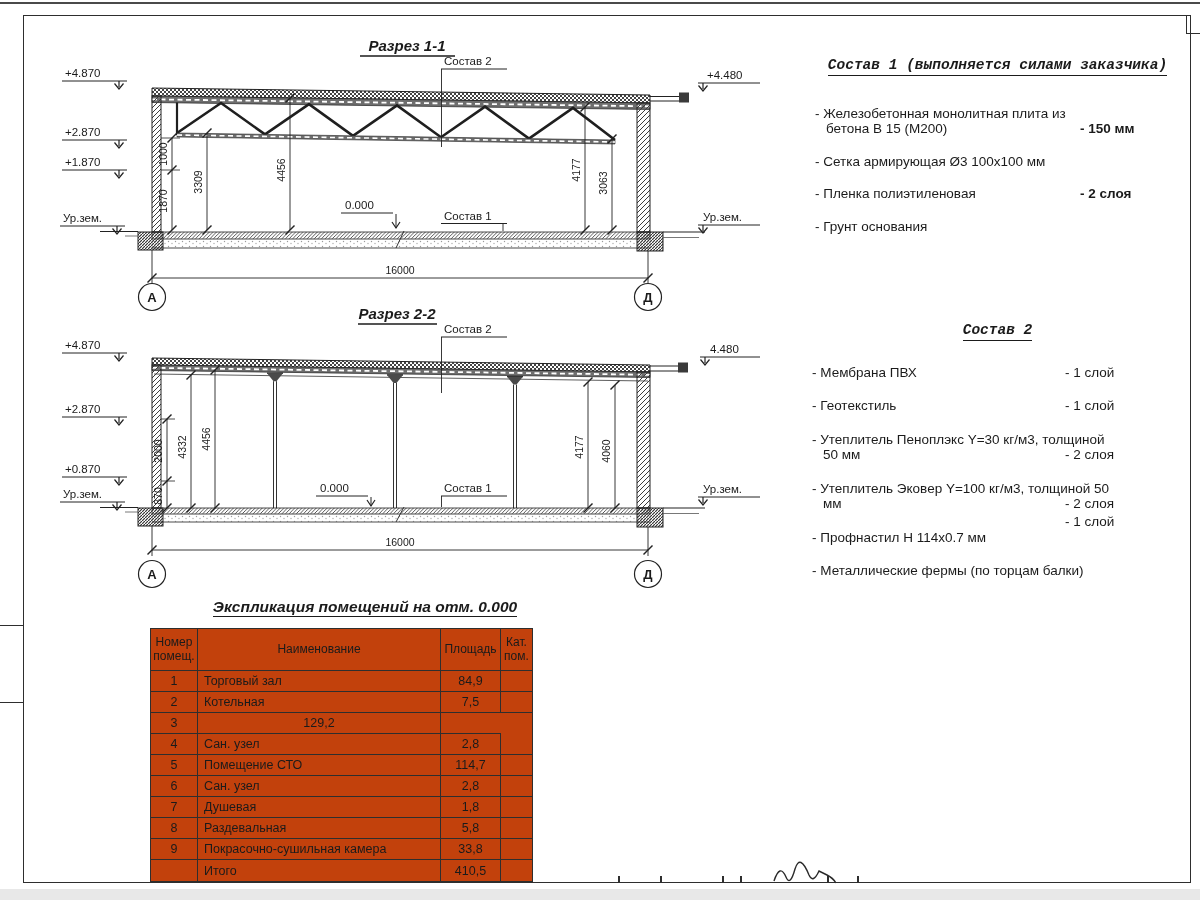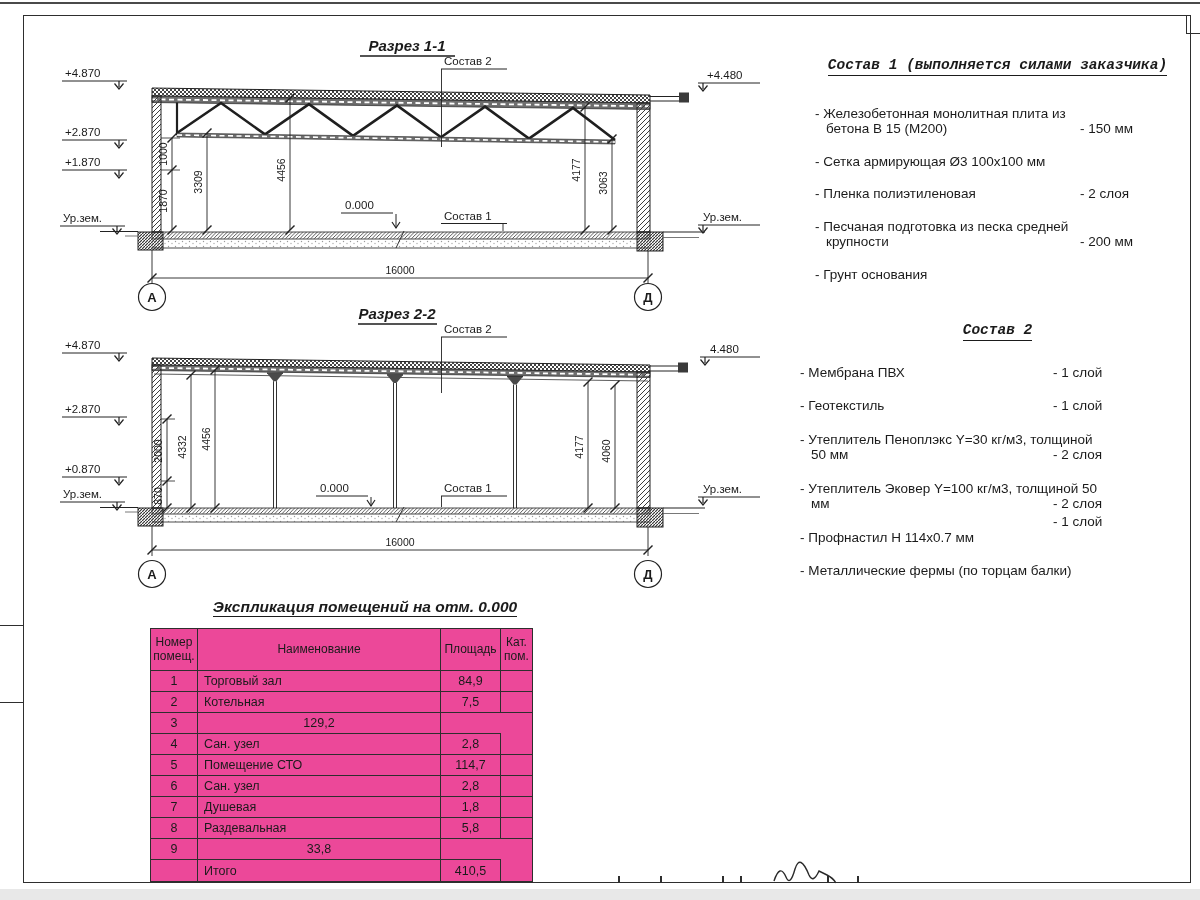--- a/index.html
+++ b/index.html
@@ -27,32 +27,32 @@
   .cal{font-size:11.5px;}
 
   
   .comp{position:absolute;width:395px;font-size:13.5px;line-height:15.5px;}
   .comp-title{text-align:center;font-style:italic;font-size:14.5px;font-weight:bold;font-family:Liberation Mono, monospace;}
   .comp-title span{border-bottom:1.4px solid #1b1b1b;padding-bottom:2px;}
   #comp1 .comp-title{margin-bottom:32px;}
   #comp2 .comp-title{margin-bottom:26px;}
   .comp-item{position:relative;}
   #comp1 .comp-item{margin-bottom:17px;margin-left:15px;}
-  #comp2 .comp-item{margin-bottom:18px;}
+  #comp2 .comp-item{margin-bottom:18px;margin-left:12px;}
   .comp-name{padding-left:11px;text-indent:-11px;}
   #comp1 .comp-name{width:245px;}
   #comp2 .comp-name{width:288px;}
   .comp-qty{position:absolute;bottom:0;white-space:nowrap;}
-  #comp1 .comp-qty{left:265px;}
+  #comp1 .comp-qty{left:265px;font-weight:bold;}
   #comp2 .comp-qty{left:253px;}
 
   
   #expl-title{left:180px;top:598px;width:370px;text-align:center;font-size:15.5px;font-weight:bold;font-style:italic;}
   #expl-title span{border-bottom:1.5px solid #1b1b1b;padding-bottom:1px;}
-  #expl-table{left:150px;top:628px;border:1.6px solid #2e2e2e;background:#ec4899;}
+  #expl-table{left:150px;top:628px;border:1.6px solid #2e2e2e;background:#c2410c;}
   .tr{display:grid;grid-template-columns:47px 243px 60px 31px;}
   .td{border-right:1px solid #2e2e2e;border-bottom:1px solid #2e2e2e;display:flex;align-items:center;justify-content:center;font-size:12.5px;box-sizing:border-box;}
   .td:last-child{border-right:none;}
   .tr:last-child .td{border-bottom:none;}
   .tr.head .td{height:42px;font-size:12px;text-align:center;line-height:1.1;}
   .tr:not(.head) .td{height:21px;}
   .td.name{justify-content:flex-start;padding-left:6px;}
 </style>
 </head>
 <body>
@@ -343,24 +343,20 @@
   </div>
   <div class="comp-item">
     <div class="comp-name">- Сетка армирующая Ø3 100х100 мм</div>
     <div class="comp-qty"></div>
   </div>
   <div class="comp-item">
     <div class="comp-name">- Пленка полиэтиленовая</div>
     <div class="comp-qty">-  2 слоя</div>
   </div>
   <div class="comp-item">
-    <div class="comp-name">- Песчаная подготовка из песка средней крупности</div>
-    <div class="comp-qty">- 200 мм</div>
-  </div>
-  <div class="comp-item">
     <div class="comp-name">- Грунт основания</div>
     <div class="comp-qty"></div>
   </div>
 </div>
 
 <div class="comp" id="comp2" style="left:800px;top:323px;">
   <div class="comp-title"><span>Состав 2</span></div>
   <div class="comp-item">
     <div class="comp-name">- Мембрана ПВХ</div>
     <div class="comp-qty">- 1 слой</div>
@@ -441,20 +437,21 @@
     <div class="td"></div>
   </div>
   <div class="tr">
     <div class="td">8</div>
     <div class="td name">Раздевальная</div>
     <div class="td">5,8</div>
     <div class="td"></div>
   </div>
   <div class="tr">
     <div class="td">9</div>
+    <div class="td name">Покрасочно-сушильная камера</div>
     <div class="td">33,8</div>
     <div class="td"></div>
   </div>
   <div class="tr">
     <div class="td"></div>
     <div class="td name">Итого</div>
     <div class="td">410,5</div>
     <div class="td"></div>
   </div>
 </div>

